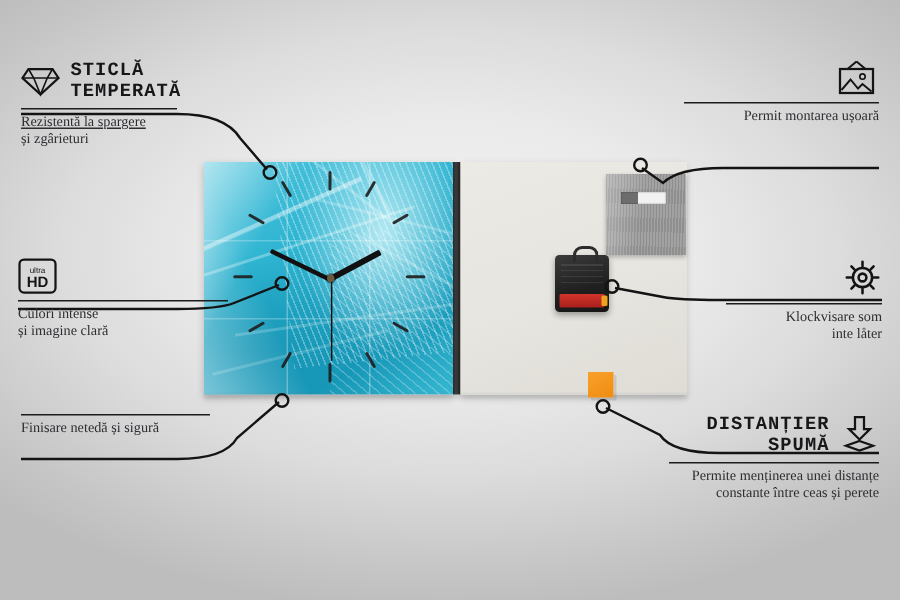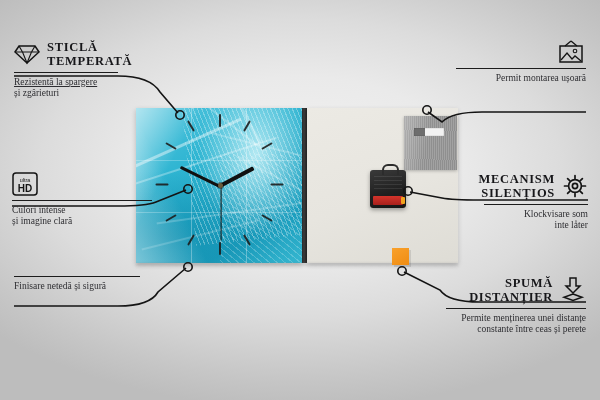--- a/index.html
+++ b/index.html
@@ -101,21 +101,21 @@
     background:#f0a21e;border-radius:1px;
   }
   .foam{
     position:absolute;left:392px;top:248px;width:17px;height:17px;
     background:linear-gradient(150deg,#f9a12b,#ef8c12);
     box-shadow:2px 2px 0 rgba(0,0,0,.10);
   }
   
   .callout{position:absolute;}
   .cap{
-    font-family:Liberation Serif, serif;
+    font-family:Liberation Mono, monospace;
     font-weight:bold;font-size:12.5px;letter-spacing:.7px;color:#17171a;
     line-height:14px;white-space:nowrap;
   }
   .sub{
     font-family:"Liberation Serif", serif;
     font-size:9.5px;color:#2e2e32;line-height:11px;white-space:nowrap;
   }
   .rule{height:1px;background:#1c1c1c;}
   .head-row{display:flex;align-items:center;gap:7px;}
   .ico{flex:0 0 auto;display:block;}
@@ -245,44 +245,40 @@
         <circle cx="19" cy="11" r="1.8" fill="none" stroke="#141414" stroke-width="1.1"></circle>
         <path d="M5 20 L11 13 L16 19 L19 16 L25 21" fill="none" stroke="#141414" stroke-width="1.3"></path>
       </svg>
     </div>
     <div class="rule" style="margin-top:4px;margin-left:8px;width:130px;"></div>
     <div class="sub" style="margin-top:4px;">Permit montarea ușoară</div>
   </div>
 
   <div class="callout right" style="left:478px;top:172px;width:110px;">
     <div class="head-row">
-      <div>
-        <div class="cap">MECANISM</div>
-        <div class="cap">SILENȚIOS</div>
-      </div>
       <svg class="ico" width="26" height="26" viewBox="0 0 26 26">
         <g stroke="#141414" stroke-width="1.7" fill="none" stroke-linecap="round">
           <path d="M13 2.5 v3 M13 20.5 v3 M2.5 13 h3 M20.5 13 h3
                    M5.6 5.6 l2.1 2.1 M18.3 18.3 l2.1 2.1
                    M20.4 5.6 l-2.1 2.1 M7.7 18.3 l-2.1 2.1"></path>
           <circle cx="13" cy="13" r="6.4"></circle>
           <circle cx="13" cy="13" r="2.6"></circle>
         </g>
       </svg>
     </div>
     <div class="rule" style="margin-top:4px;margin-left:6px;width:104px;"></div>
     <div class="sub" style="margin-top:4px;">Klockvisare som</div>
     <div class="sub">inte låter</div>
   </div>
 
   <div class="callout right" style="left:446px;top:276px;width:140px;">
     <div class="head-row">
       <div>
+        <div class="cap">DISTANȚIER</div>
         <div class="cap">SPUMĂ</div>
-        <div class="cap">DISTANȚIER</div>
       </div>
       <svg class="ico" width="26" height="26" viewBox="0 0 26 26">
         <path d="M10 1 h6 v8 h4 l-7 7 l-7 -7 h4 z" fill="none" stroke="#141414" stroke-width="1.5"></path>
         <path d="M13 17 l9 3.2 l-9 3.2 l-9 -3.2 z" fill="none" stroke="#141414" stroke-width="1.5"></path>
       </svg>
     </div>
     <div class="rule" style="margin-top:4px;width:140px;"></div>
     <div class="sub" style="margin-top:4px;">Permite menținerea unei distanțe</div>
     <div class="sub">constante între ceas și perete</div>
   </div>

